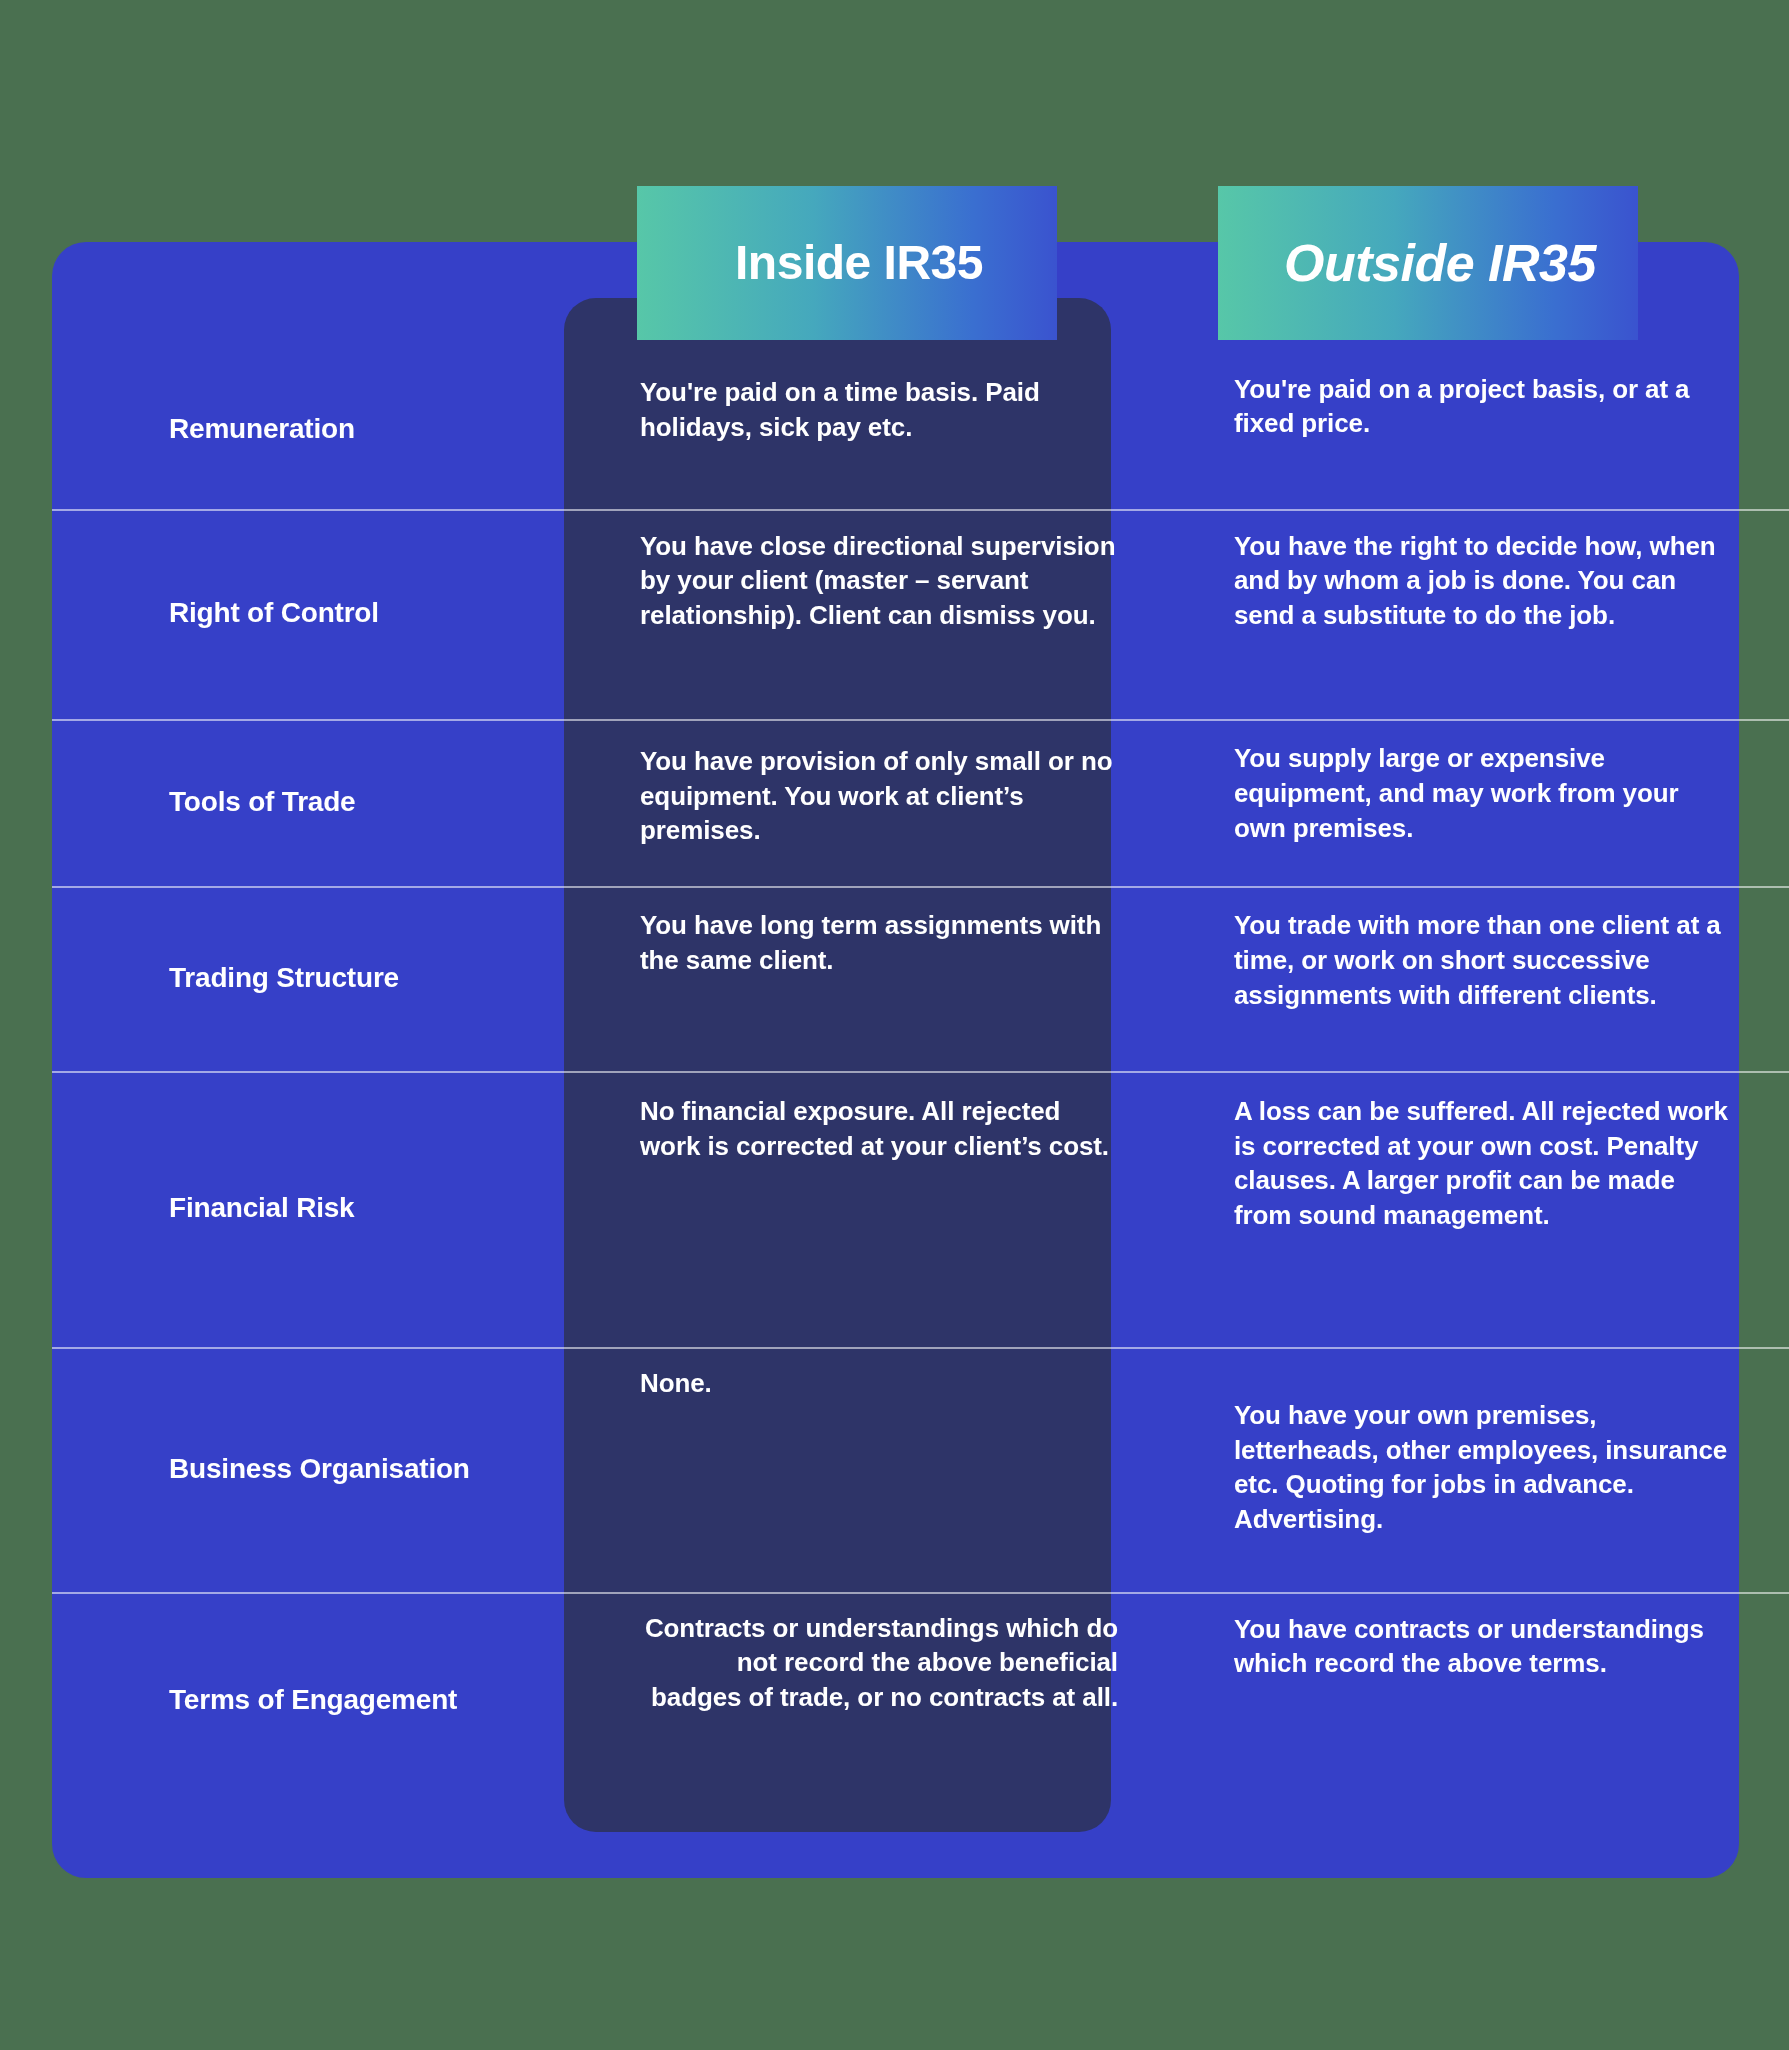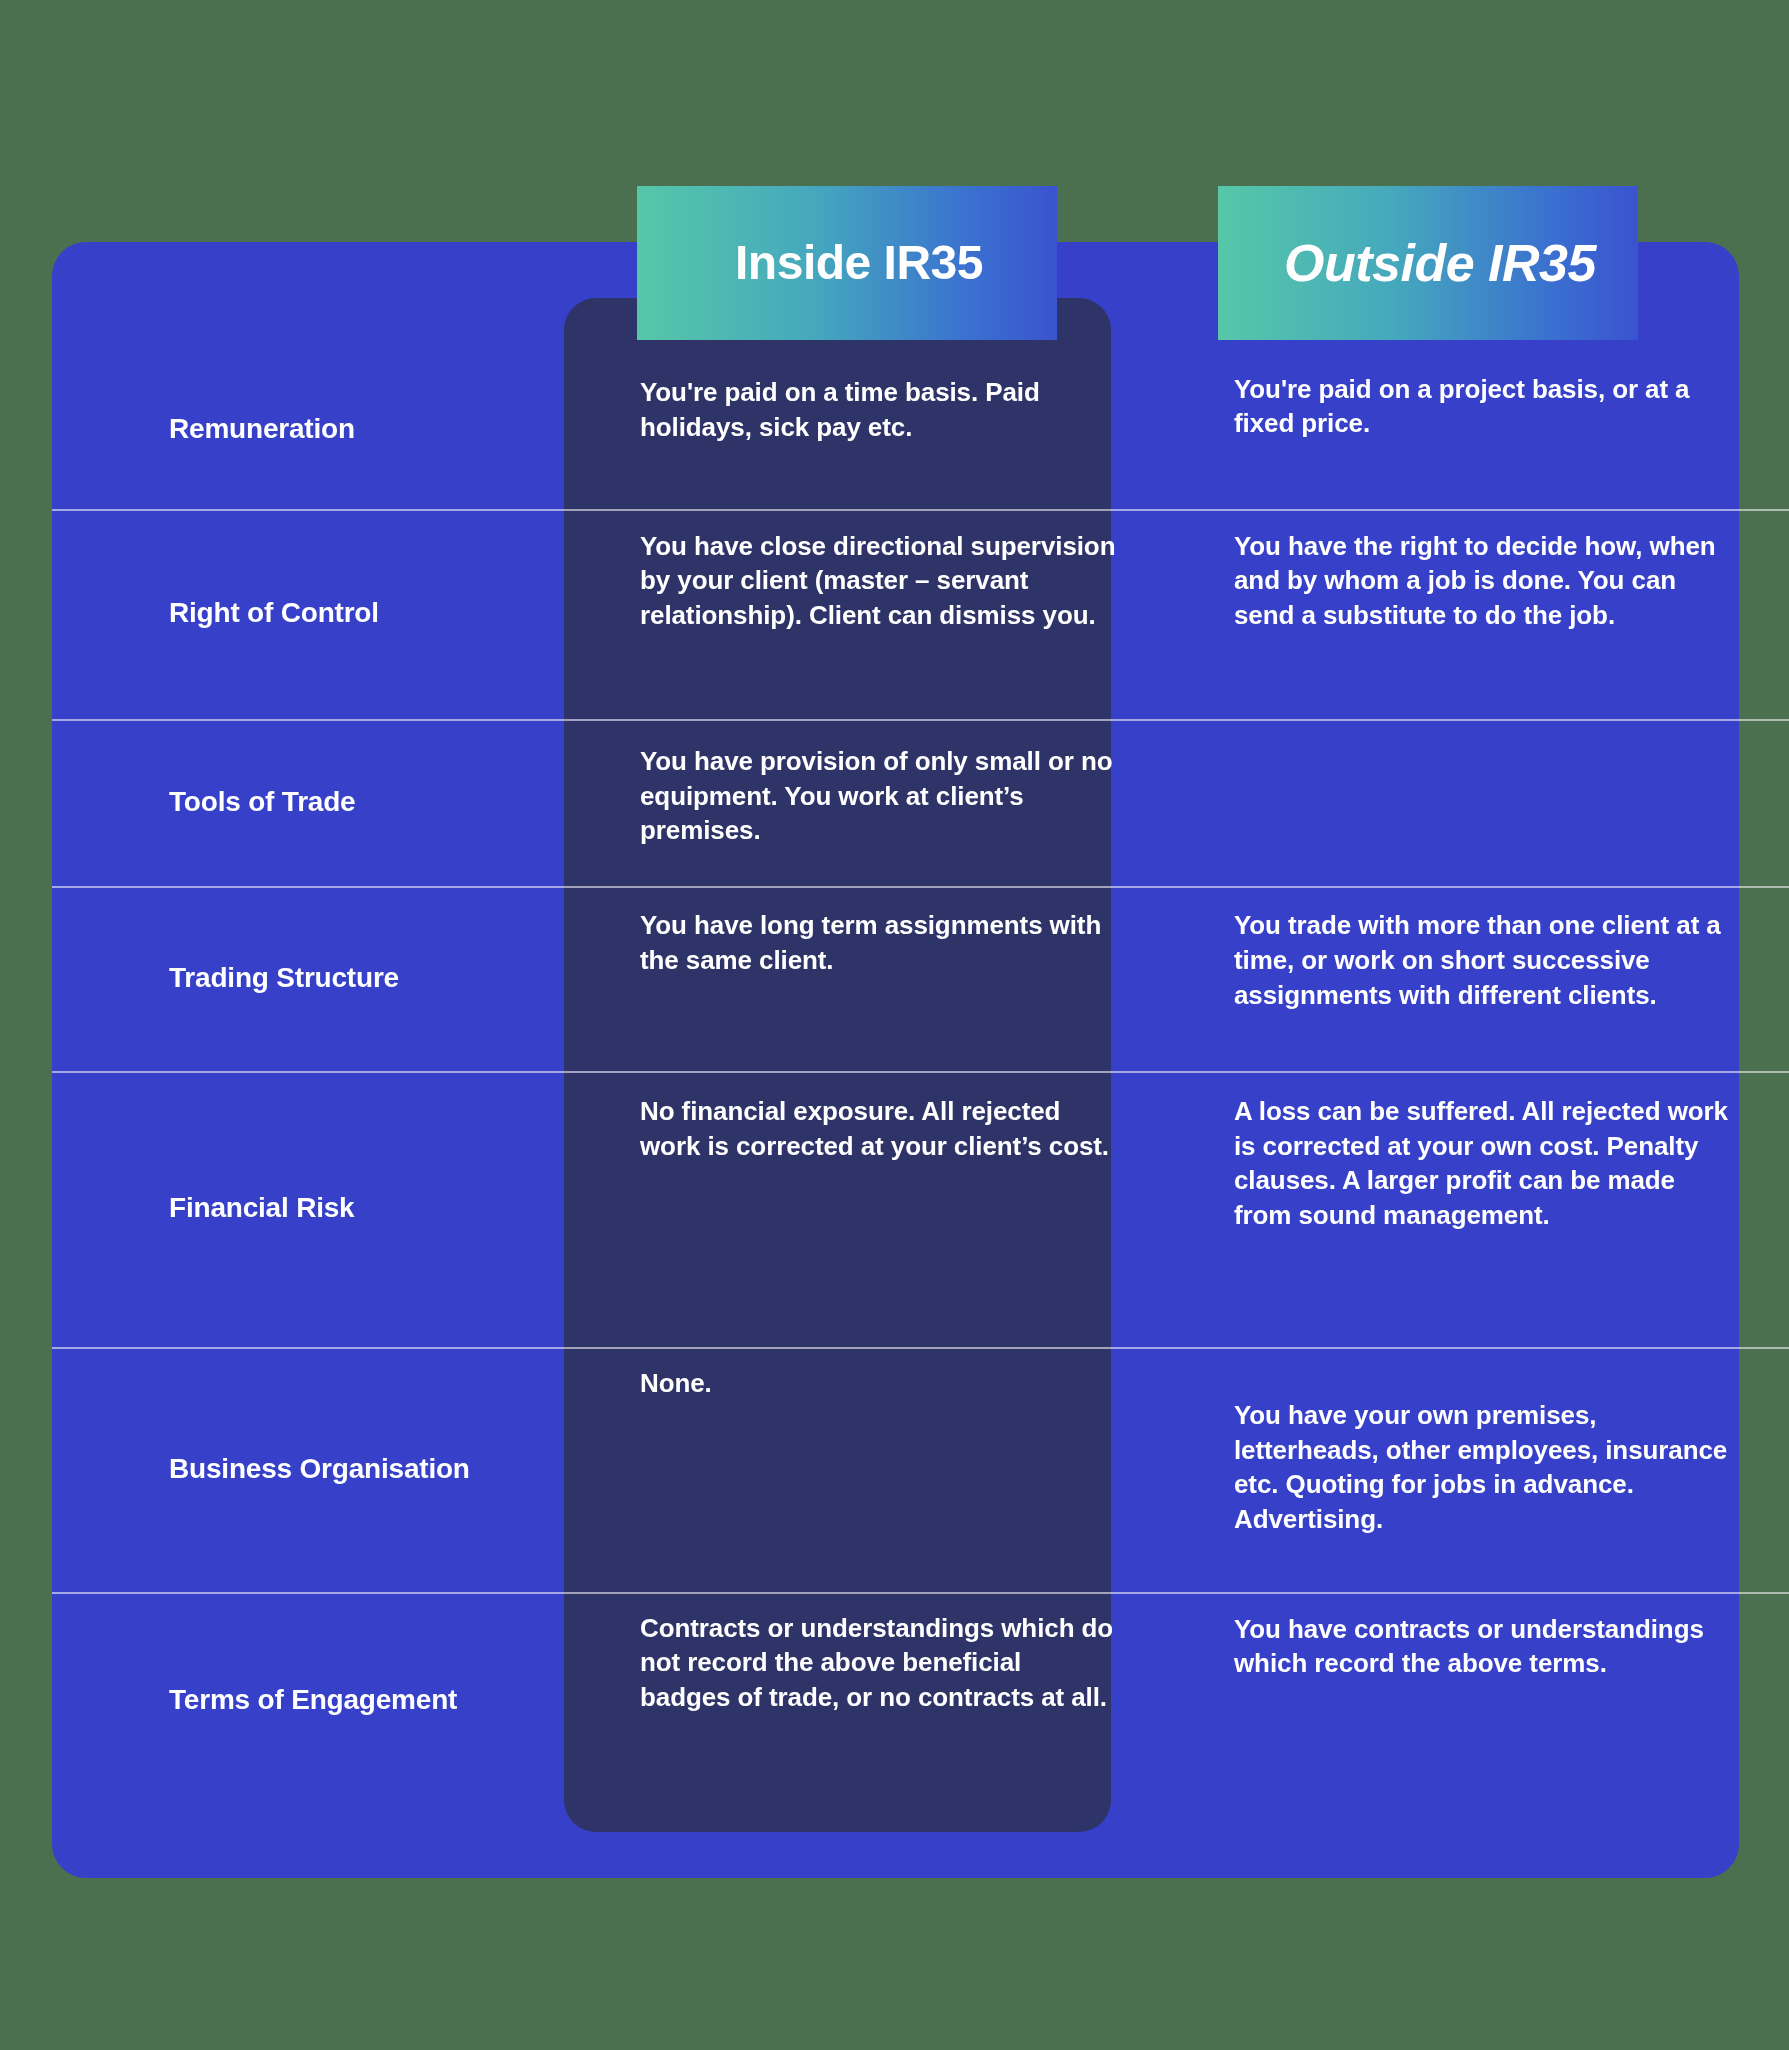--- a/index.html
+++ b/index.html
@@ -183,20 +183,23 @@
         </div>
       </div>
       <div class="row-divider" style="top: 719px;"></div>
       <div class="grid-row" style="top: 719px; height: 164px;">
         <div class="cell cell-label" style="top: 0px; height: 164px;">
           <span class="label-text">Tools of Trade</span>
         </div>
         <div class="cell cell-inside" style="top: 0px; height: 164px;">
           <p class="body-text" style="margin-top: 25px;">You have provision of only small or no equipment. You work at client’s premises.</p>
         </div>
+        <div class="cell cell-outside" style="top: 0px; height: 164px;">
+          <p class="body-text" style="margin-top: 22.4px;">You supply large or expensive equipment, and may work from your own premises.</p>
+        </div>
       </div>
       <div class="row-divider" style="top: 886px;"></div>
       <div class="grid-row" style="top: 886px; height: 183px;">
         <div class="cell cell-label" style="top: 0px; height: 183px;">
           <span class="label-text">Trading Structure</span>
         </div>
         <div class="cell cell-inside" style="top: 0px; height: 183px;">
           <p class="body-text" style="margin-top: 22.4px;">You have long term assignments with the same client.</p>
         </div>
         <div class="cell cell-outside" style="top: 0px; height: 183px;">
@@ -225,21 +228,21 @@
         </div>
         <div class="cell cell-outside" style="top: 0px; height: 242px;">
           <p class="body-text" style="margin-top: 51px;">You have your own premises, letterheads, other employees, insurance etc. Quoting for jobs in advance. Advertising.</p>
         </div>
       </div>
       <div class="row-divider" style="top: 1592px;"></div>
       <div class="grid-row" style="top: 1592px; height: 214px;">
         <div class="cell cell-label" style="top: 0px; height: 214px;">
           <span class="label-text">Terms of Engagement</span>
         </div>
-        <div class="cell cell-inside" style="top: 0px; height: 214px;">
+        <div class="cell cell-inside" style="top: 0px; height: 214px; text-align: right;">
           <p class="body-text" style="margin-top: 18.6px;">Contracts or understandings which do not record the above beneficial badges of trade, or no contracts at all.</p>
         </div>
         <div class="cell cell-outside" style="top: 0px; height: 214px;">
           <p class="body-text" style="margin-top: 19.6px;">You have contracts or understandings which record the above terms.</p>
         </div>
       </div>
     </div>
 
 </div>
 

